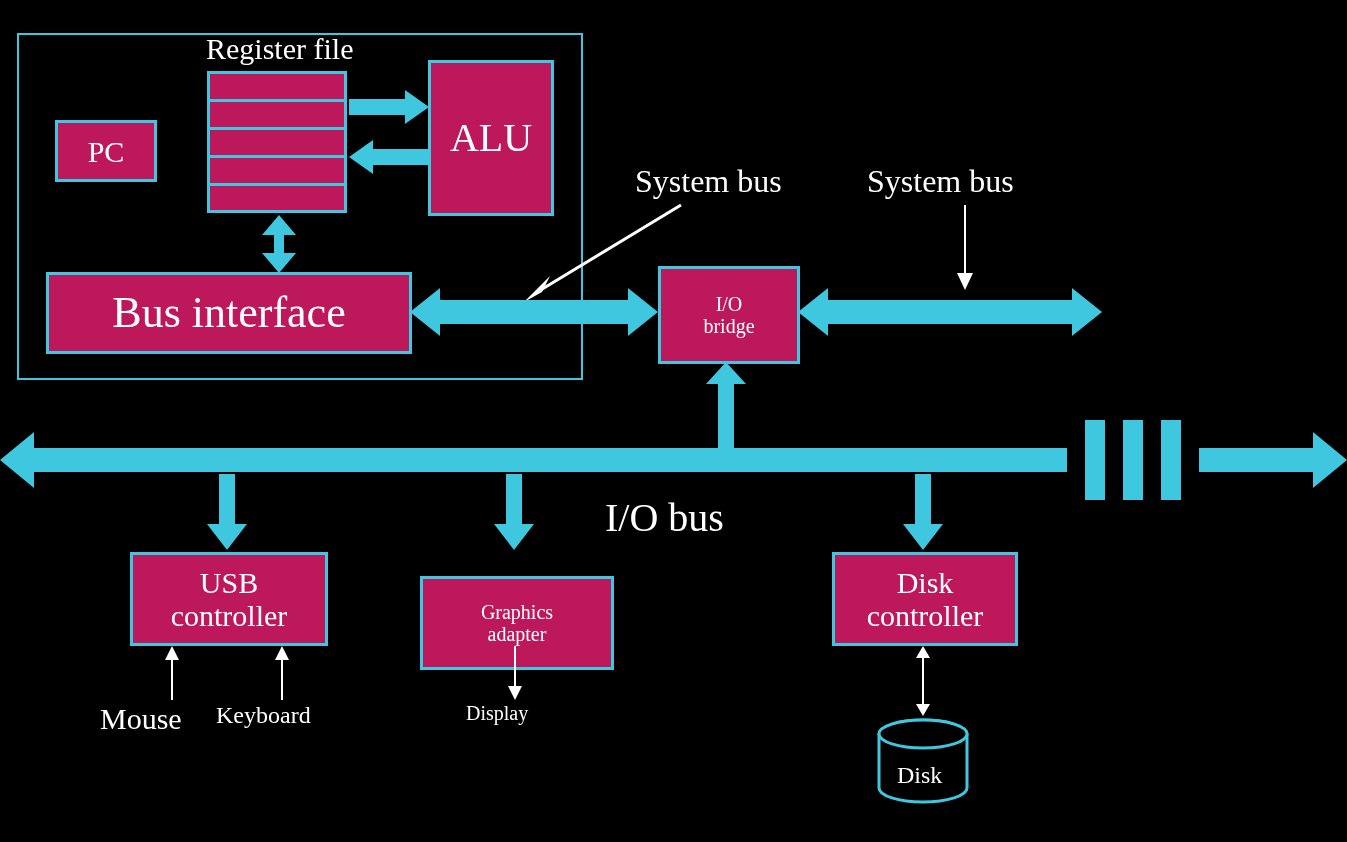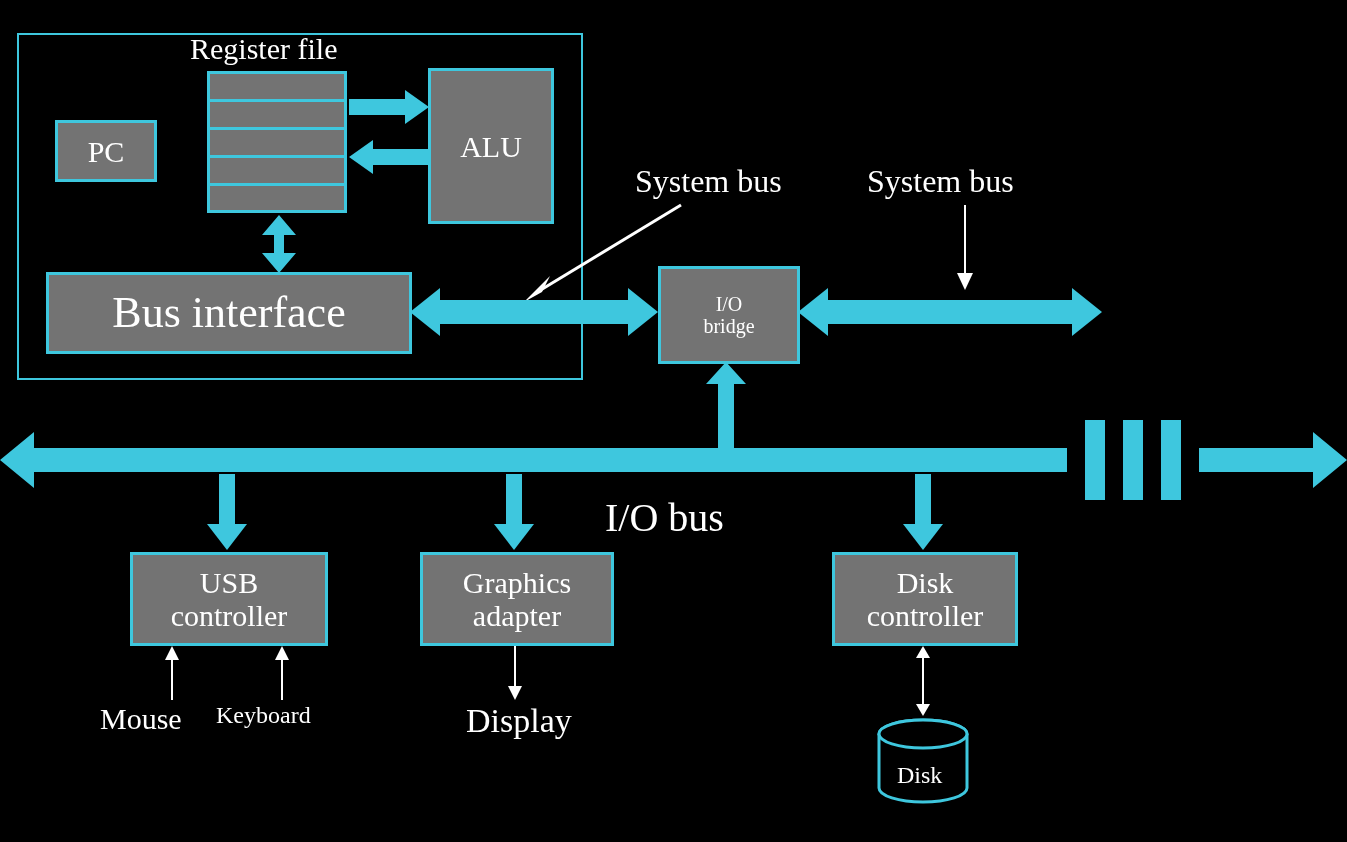--- a/index.html
+++ b/index.html
@@ -1,42 +1,42 @@
 <!DOCTYPE html>
 <html><head>
 <meta charset="utf-8">
 <style>
   html,body{margin:0;padding:0;background:#000;width:1347px;height:842px;overflow:hidden;font-family:"Times New Roman",serif;color:#fff}
   .stage{position:relative;width:1347px;height:842px}
-  .box{position:absolute;border:3px solid #3EC7DE;background:#737373;display:flex;align-items:center;justify-content:center;text-align:center;line-height:1.1}
+  .box{position:absolute;border:3px solid #3EC7DE;background:#be185d;display:flex;align-items:center;justify-content:center;text-align:center;line-height:1.1}
   .label{position:absolute;white-space:nowrap}
   svg{position:absolute;overflow:visible}
 </style>
 </head>
 <body>
 
 <div class="stage">
 
 <div class="box" style="left:17px;top:33px;width:562px;height:343px;border-width:2px;background:transparent;pointer-events:none"></div>
 
-<div class="label" style="left:190px;top:32px;font-size:30px">Register file</div>
+<div class="label" style="left:206px;top:32px;font-size:30px">Register file</div>
 
 <div class="box" style="left:55px;top:120px;width:96px;height:56px;font-size:30px">
   <span>PC</span>
 </div>
 
 <div style="position:absolute;left:207px;top:71px;width:140px;height:142px">
   <div class="box" style="left:0;top:0;width:134px;height:136px;border-width:3px"></div>
   <div style="position:absolute;left:3px;top:28px;width:134px;height:3px;background:#3EC7DE"></div>
   <div style="position:absolute;left:3px;top:56px;width:134px;height:3px;background:#3EC7DE"></div>
   <div style="position:absolute;left:3px;top:84px;width:134px;height:3px;background:#3EC7DE"></div>
   <div style="position:absolute;left:3px;top:112px;width:134px;height:3px;background:#3EC7DE"></div>
 </div>
 
-<div class="box" style="left:428px;top:68px;width:120px;height:150px;font-size:30px">
+<div class="box" style="left:428px;top:60px;width:120px;height:150px;font-size:40px">
   <span>ALU</span>
 </div>
 
 <svg style="left:349px;top:90px;width:80px;height:34px">
   <rect x="0" y="9" width="60" height="16" fill="#3EC7DE"></rect>
   <polygon points="56,0 80,17 56,34" fill="#3EC7DE"></polygon>
 </svg>
 <svg style="left:349px;top:140px;width:80px;height:34px">
   <rect x="20" y="9" width="60" height="16" fill="#3EC7DE"></rect>
   <polygon points="24,0 0,17 24,34" fill="#3EC7DE"></polygon>
@@ -110,21 +110,21 @@
 <svg style="left:903px;top:474px;width:40px;height:76px">
   <rect x="12" y="0" width="16" height="52" fill="#3EC7DE"></rect>
   <polygon points="0,50 40,50 20,76" fill="#3EC7DE"></polygon>
 </svg>
 
 <div class="box" style="left:130px;top:552px;width:192px;height:88px;font-size:30px;white-space:pre-line">
   <span>USB
 controller</span>
 </div>
 
-<div class="box" style="left:420px;top:552px;width:188px;height:88px;font-size:30px;white-space:pre-line">
+<div class="box" style="left:420px;top:576px;width:188px;height:88px;font-size:20px;white-space:pre-line">
   <span>Graphics
 adapter</span>
 </div>
 
 <div class="box" style="left:832px;top:552px;width:180px;height:88px;font-size:30px;white-space:pre-line">
   <span>Disk
 controller</span>
 </div>
 
 <svg style="left:162px;top:646px;width:20px;height:54px">
@@ -136,21 +136,21 @@
 <svg style="left:272px;top:646px;width:20px;height:54px">
   <line x1="10" y1="54" x2="10" y2="10" stroke="#fff" stroke-width="2"></line>
   <polygon points="10,0 3,14 17,14" fill="#fff"></polygon>
 </svg>
 <div class="label" style="left:216px;top:702px;font-size:24px">Keyboard</div>
 
 <svg style="left:505px;top:646px;width:20px;height:54px">
   <line x1="10" y1="0" x2="10" y2="44" stroke="#fff" stroke-width="2"></line>
   <polygon points="10,54 3,40 17,40" fill="#fff"></polygon>
 </svg>
-<div class="label" style="left:466px;top:702px;font-size:34px">Display</div>
+<div class="label" style="left:466px;top:702px;font-size:20px">Display</div>
 
 <svg style="left:913px;top:646px;width:20px;height:70px">
   <polygon points="10,0 3,12 17,12" fill="#fff"></polygon>
   <line x1="10" y1="10" x2="10" y2="60" stroke="#fff" stroke-width="2"></line>
   <polygon points="10,70 3,58 17,58" fill="#fff"></polygon>
 </svg>
 
 <svg style="left:876px;top:718px;width:94px;height:90px">
   <ellipse cx="47" cy="16" rx="44" ry="14" fill="#000" stroke="#3EC7DE" stroke-width="3"></ellipse>
   <path d="M3 16 L3 70 A44 14 0 0 0 91 70 L91 16" fill="#000" stroke="#3EC7DE" stroke-width="3"></path>

